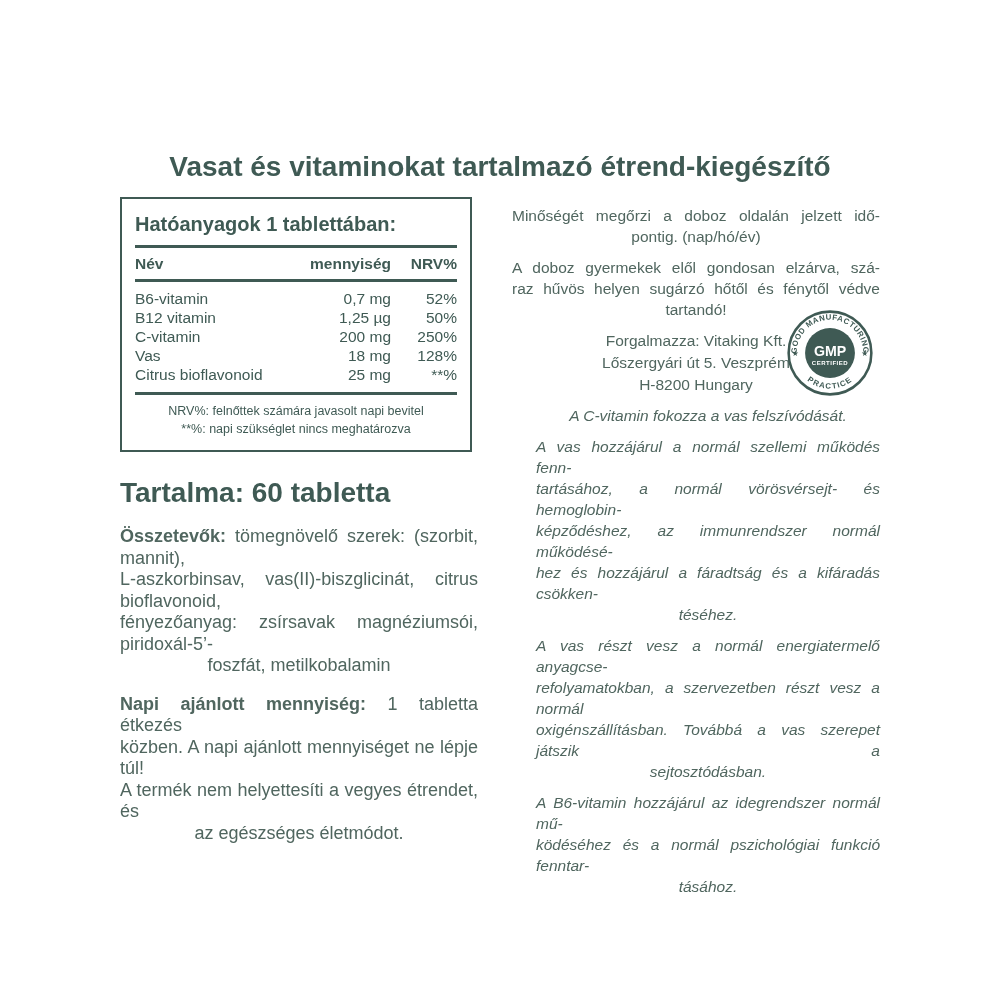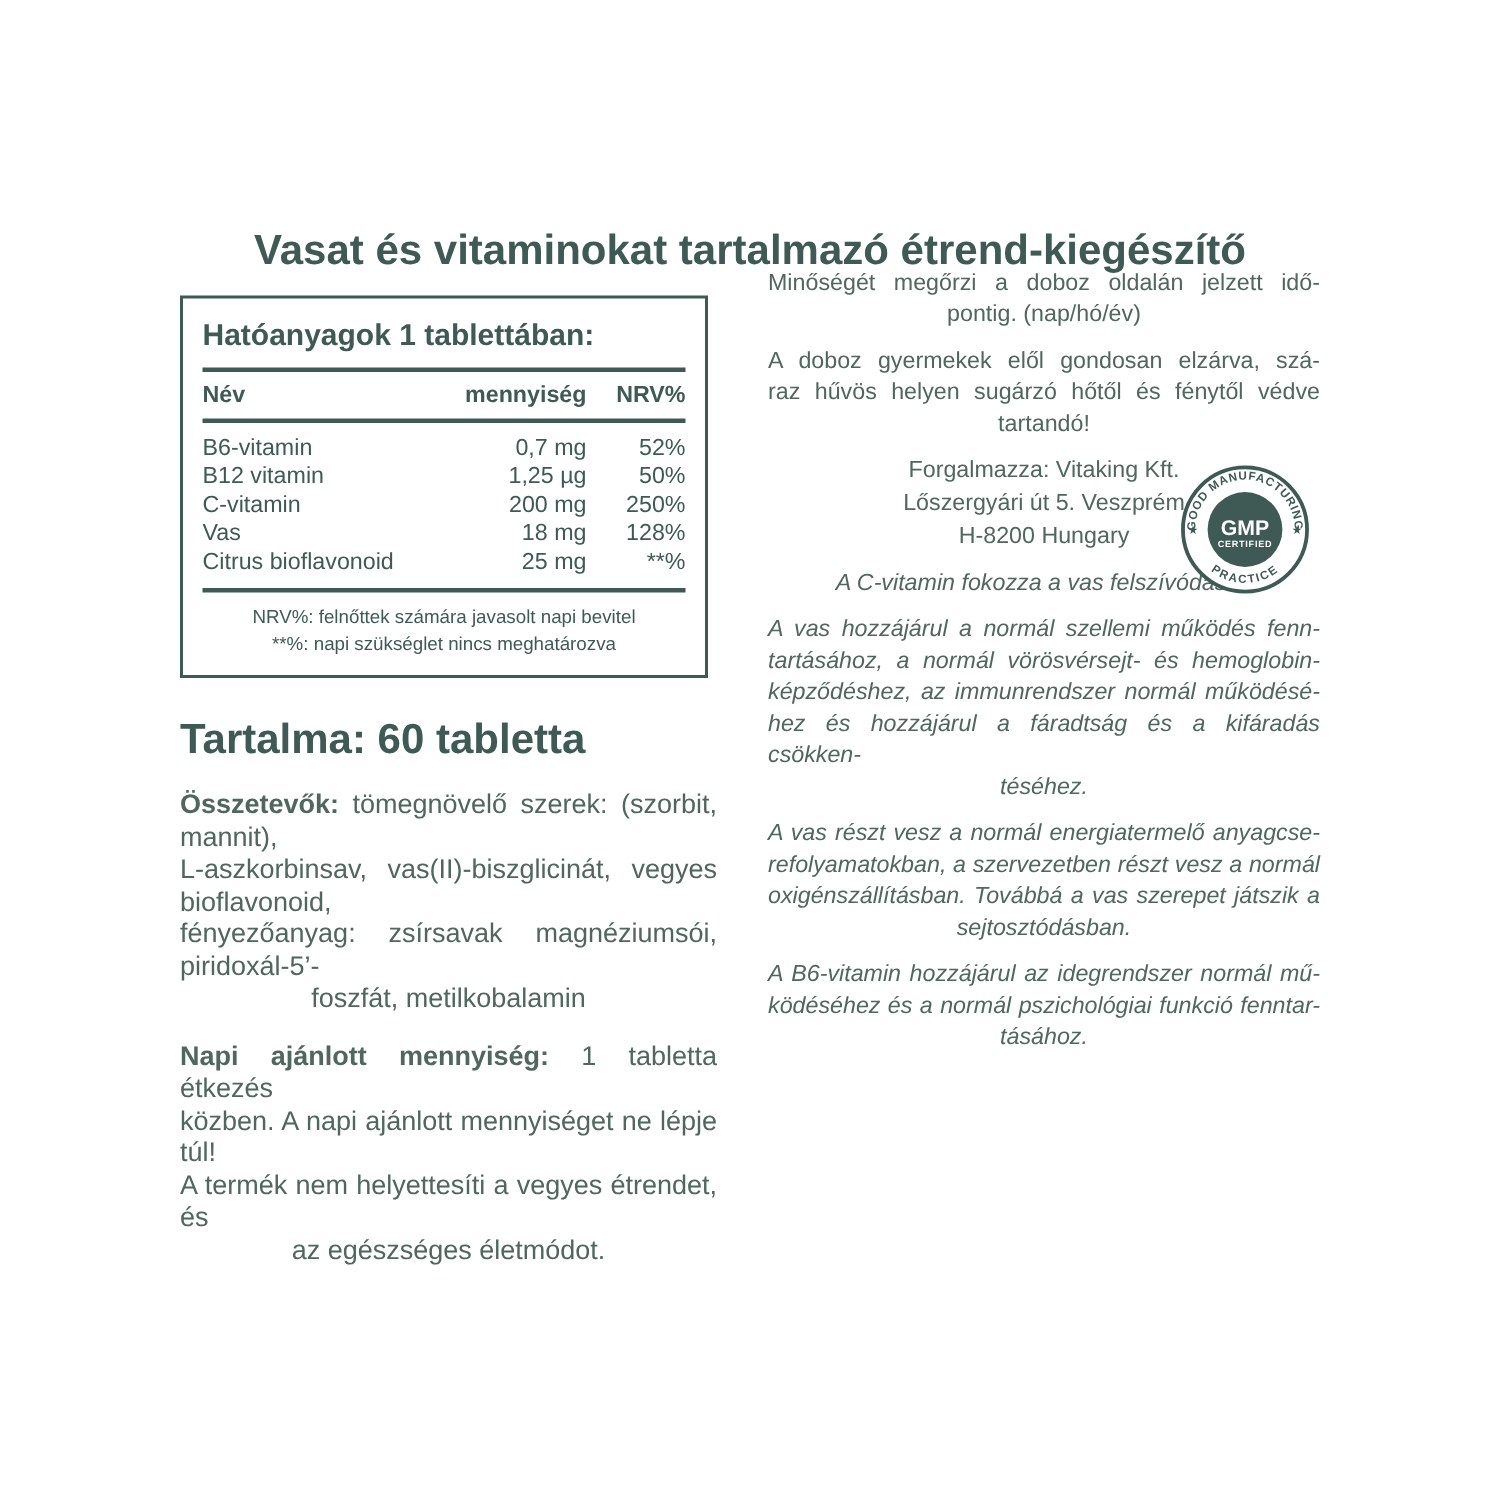--- a/index.html
+++ b/index.html
@@ -74,28 +74,28 @@
     margin-top: 17px;
     font-size: 18px;
     line-height: 21.5px;
   }
   .para strong { font-weight: bold; }
   .jline { text-align: justify; text-align-last: justify; }
   .line { text-align: center; }
   .right-col {
     position: absolute;
     left: 512px;
-    top: 178px;
+    top: 205px;
     width: 368px;
     font-size: 15.5px;
     line-height: 21px;
   }
   .rpara { margin-bottom: 10px; }
   .distributor { line-height: 22px; margin-bottom: 9px; }
-  .italic { font-style: italic; }
+  .italic { font-style: italic; margin-left: 24px; }
   .gmp-badge {
     position: absolute;
     left: 786px;
     top: 309px;
     width: 88px;
     height: 88px;
   }
   .gmp-badge .ring-text {
     font-family: "Liberation Sans", sans-serif;
     font-size: 8px;
@@ -182,21 +182,21 @@
         <div class="line">**%: napi szükséglet nincs meghatározva</div>
       </div>
     </div>
 
     <div class="tartalma">Tartalma: 60 tabletta</div>
 
     <div class="para">
       <div class="jline">
         <strong>Összetevők:</strong><span> tömegnövelő szerek: (szorbit, mannit),</span>
       </div>
-      <div class="jline">L-aszkorbinsav, vas(II)-biszglicinát, vegyes bioflavonoid,</div>
+      <div class="jline">L-aszkorbinsav, vas(II)-biszglicinát, citrus bioflavonoid,</div>
       <div class="jline">fényezőanyag: zsírsavak magnéziumsói, piridoxál-5’-</div>
       <div class="line">foszfát, metilkobalamin</div>
     </div>
 
     <div class="para">
       <div class="jline">
         <strong>Napi ajánlott mennyiség:</strong><span> 1 tabletta étkezés</span>
       </div>
       <div class="jline">közben. A napi ajánlott mennyiséget ne lépje túl!</div>
       <div class="jline">A termék nem helyettesíti a vegyes étrendet, és</div>

